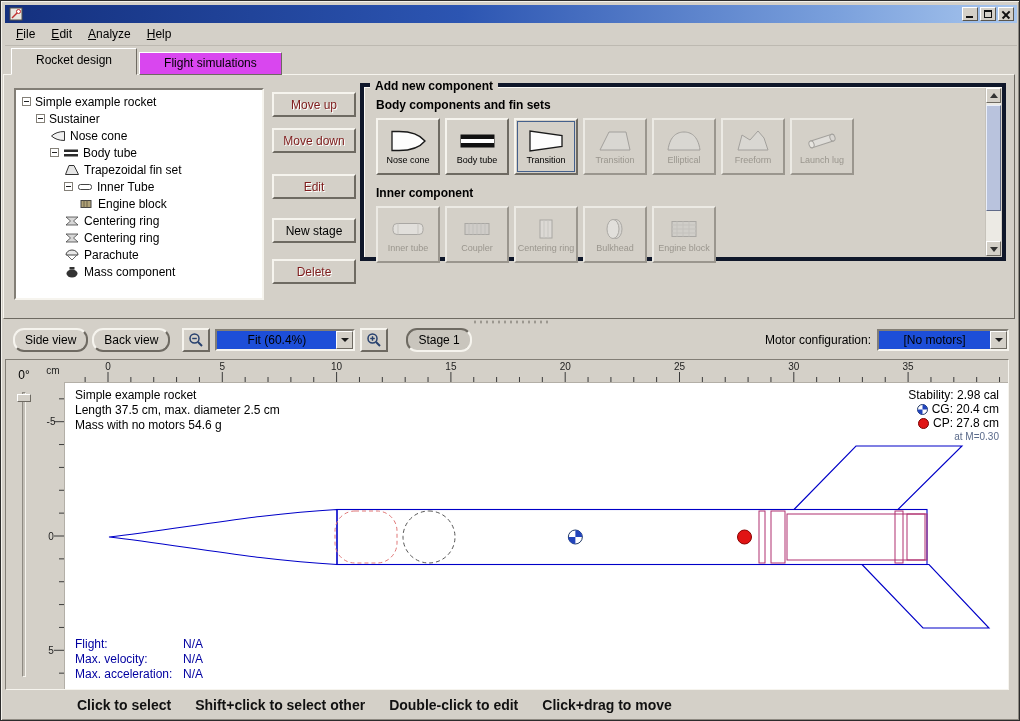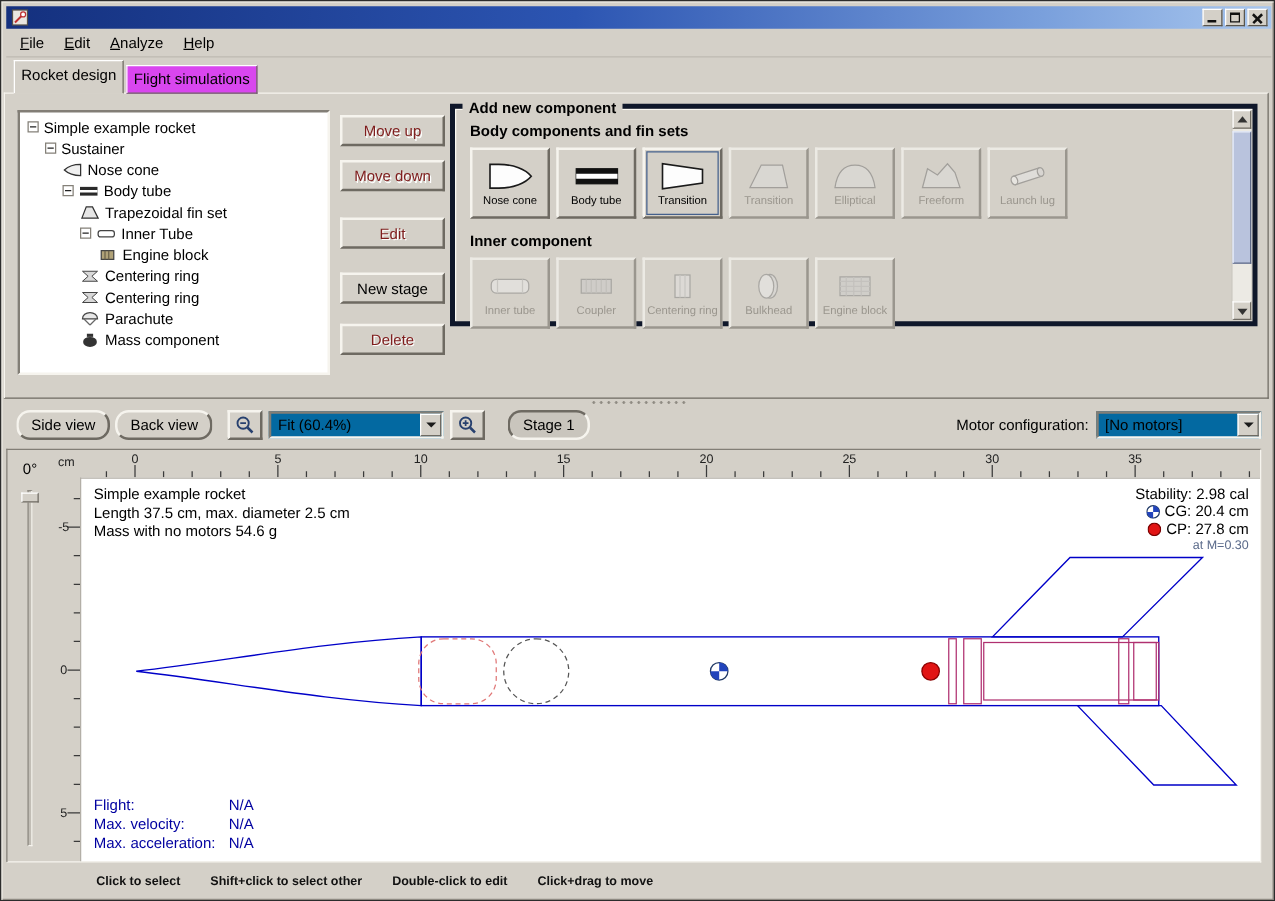--- a/index.html
+++ b/index.html
@@ -22,21 +22,21 @@
 .glyph-max { position:absolute; left:3px; top:2px; width:8px; height:8px; border:1px solid #111; border-top-width:2px; }
 .glyph-x1,.glyph-x2 { position:absolute; left:2px; top:5.5px; width:10px; height:1.6px; background:#111; }
 .glyph-x1 { transform:rotate(45deg);} .glyph-x2 { transform:rotate(-45deg);}
 
 
 .menubar { position:absolute; left:4px; top:22px; width:1012px; height:23px; display:flex; align-items:center; padding-left:3px; border-bottom:1px solid #bdb9b1; }
 .menu-item { padding:3px 8px; }
 
 
 .tabstrip { position:absolute; left:10px; top:47px; height:27px; display:flex; z-index:3; }
-.tab { padding:4px 5px 0; margin-right:2px; border:1px solid; border-color:#fff #6e6a62 #d4d0c8 #fff; background:#d4d0c8; height:27px; }
+.tab { padding:4px 24px 0; margin-right:2px; border:1px solid; border-color:#fff #6e6a62 #d4d0c8 #fff; background:#d4d0c8; height:27px; }
 .tab.inactive { margin-top:4px; height:23px; background:#d946ef; border-bottom:1px solid #6e6a62; padding-top:3px; }
 
 .main-top { position:absolute; left:2px; top:73px; width:1012px; height:245px; border:1px solid; border-color:#f6f4ee #6e6a62 #6e6a62 #f6f4ee; z-index:1; }
 
 
 .treepanel { position:absolute; left:10px; top:13px; width:250px; height:212px; background:#fff;
   border:2px solid; border-color:#827e76 #f6f4ee #f6f4ee #827e76; padding:3px 2px; overflow:hidden; }
 .tree-row { display:flex; align-items:center; height:17px; white-space:nowrap; }
 .exp { width:9px; height:9px; border:1px solid #848078; background:#fff; position:relative; margin-right:4px; flex:none; }
 .exp::before { content:''; position:absolute; left:1px; right:1px; top:3px; height:1px; background:#222; }
@@ -72,21 +72,21 @@
 
 
 .splitter { position:absolute; left:470px; top:318px; width:80px; height:6px;
   background-image:radial-gradient(circle,#8e8a82 1px,transparent 1.3px); background-size:6px 5px; background-position:center; }
 
 
 .toolbar { position:absolute; left:2px; top:324px; width:1016px; height:30px; display:flex; align-items:center; padding:0 10px; }
 .tbtn { height:24px; padding:0 10px;border-radius:11px; }
 .tbtn.pressed { border-color:#6e6a62 #f6f4ee #f6f4ee #6e6a62; background:#c9c5bd; }
 .iconbtn { width:28px; height:24px; display:flex; align-items:center; justify-content:center; padding:0; }
-.combo { height:22px; display:flex; align-items:stretch; background:#0369a1; border:2px solid; border-color:#827e76 #f6f4ee #f6f4ee #827e76; }
+.combo { height:22px; display:flex; align-items:stretch; background:#1d4ed8; border:2px solid; border-color:#827e76 #f6f4ee #f6f4ee #827e76;text-align:center; }
 .combo .cval { flex:1; padding:1px 5px; font-size:12px; white-space:nowrap; overflow:hidden; align-self:center; }
 .combo .cbtn { width:17px; background:#d4d0c8; border:1px solid; border-color:#fff #6e6a62 #6e6a62 #fff; display:flex; align-items:center; justify-content:center; flex:none; }
 .arrow-down { width:0; height:0; border-left:4px solid transparent; border-right:4px solid transparent; border-top:4px solid #1a1a1a; }
 .tspacer { flex:1; }
 
 
 .canvas-panel { position:absolute; left:4px; top:358px; width:1004px; height:331px; border:1px solid; border-color:#827e76 #f6f4ee #f6f4ee #827e76; background:#d4d0c8; }
 .rot-col { position:absolute; left:0; top:0; width:36px; height:100%; }
 .rot-label { margin-top:8px; text-align:center; font-size:12px; }
 .rot-slider { position:absolute; left:50%; top:32px; bottom:12px; width:14px; transform:translateX(-50%); }
@@ -107,21 +107,21 @@
 .cp-fill { fill:var(--cp-color,#e11414); }
 
 .info-block { position:absolute; left:10px; top:5px; line-height:15px; color:#000; }
 .stab-block { position:absolute; right:9px; top:5px; text-align:right; }
 .stab-line { display:flex; justify-content:flex-end; align-items:center; gap:4px; line-height:14px; }
 .mach { font-size:10px; color:#5a6a8a; }
 .flight-block { position:absolute; left:10px; bottom:7px; color:#0000a0; line-height:15px; }
 .flight-label { display:inline-block; width:108px; }
 
 
-.statusbar { position:absolute; left:4px; top:694px; width:1012px; height:20px; display:flex; align-items:center; gap:24px; padding-left:72px; font-size:10px; font-weight:bold; color:#111; }
+.statusbar { position:absolute; left:4px; top:694px; width:1012px; height:20px; display:flex; align-items:center; gap:24px; padding-left:72px; font-size:14px; font-weight:bold; color:#111; }
 </style>
 </head>
 <body>
 
 <div class="window">
 
   <div class="titlebar">
     <span class="app-icon">
       <svg viewBox="0 0 14 14" width="14" height="14">
           <rect x="1" y="1" width="12" height="12" fill="#e8e6e0" stroke="#55514a"></rect>

